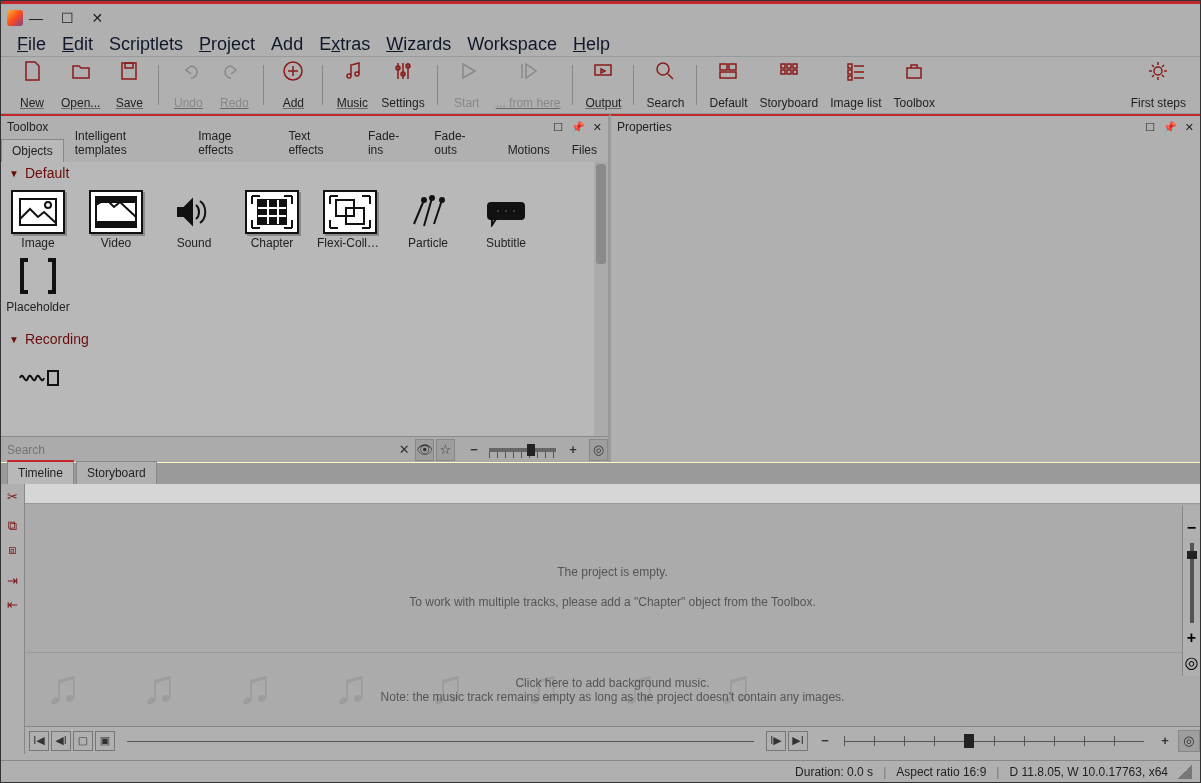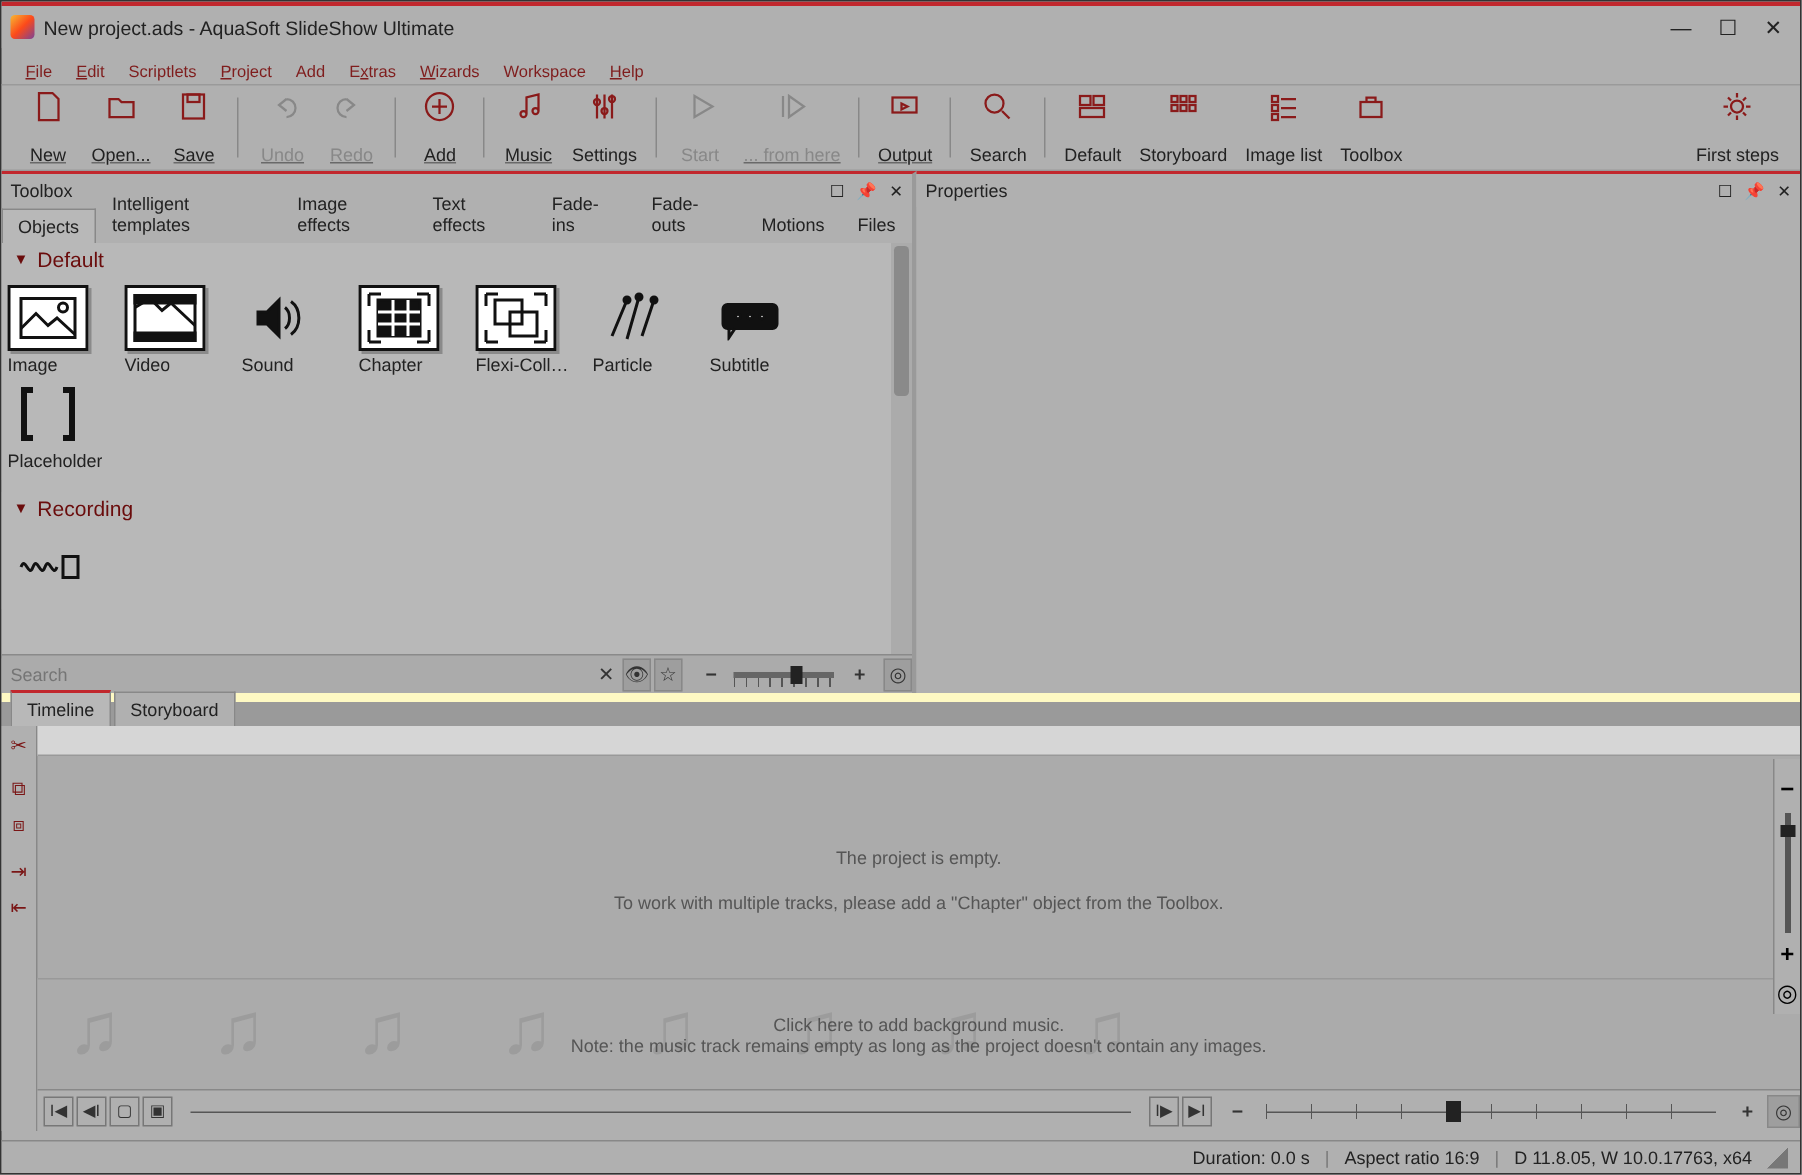--- a/index.html
+++ b/index.html
@@ -3,21 +3,21 @@
 <meta charset="utf-8">
 <style>
 * { box-sizing: border-box; margin: 0; padding: 0; font-family: "Segoe UI", Tahoma, sans-serif; }
 body { width: 1201px; height: 783px; background: #b0b0b0; overflow: hidden; border: 1px solid #333; position: relative; }
 .accent-bar { height: 3px; background: #c1272d; }
 .titlebar { height: 28px; background: #b0b0b0; display: flex; align-items: center; padding: 0 6px; font-size: 13px; color: #222; }
 .titlebar .app-icon { width: 16px; height: 16px; margin-right: 6px; background: linear-gradient(135deg,#f7b733,#fc4a1a,#7b4397); border-radius: 3px; }
 .titlebar .title { flex: 1; }
 .win-ctrl { display: flex; gap: 18px; padding-right: 6px; }
 .win-ctrl span { font-size: 14px; cursor: default; font-family: Arial; }
-.menubar { height: 24px; display: flex; align-items: flex-end; padding: 0 10px; gap: 4px; font-size: 11px; color: #7f1d1d; }
+.menubar { height: 24px; display: flex; align-items: center; padding: 0 10px; gap: 4px; font-size: 18px; color: #0f172a; }
 .menubar span { padding: 2px 6px; }
 .menubar span u{text-decoration:underline;}
 .toolbar { height: 58px; background: #b0b0b0; display: flex; align-items: center; padding: 0 8px; gap: 0; border-top:1px solid #9a9a9a; border-bottom:1px solid #9a9a9a;}
 .tbtn { display: flex; flex-direction: column; align-items: center; justify-content: center; min-width: 46px; padding: 2px 6px; gap: 14px; font-size: 12px; color: #222; position:relative;}
 .tbtn.disabled { color: #888; }
 .tbtn svg { stroke: #8a1a1a; fill: none; stroke-width: 1.5; }
 .tbtn.disabled svg { stroke: #888; }
 .tbtn .lbl { text-decoration: underline; text-decoration-color: rgba(0,0,0,0.4); }
 .tbtn .lbl.nou { text-decoration:none;}
 .tsep { width: 1px; height: 40px; background: #888; margin: 0 6px; }
@@ -28,35 +28,35 @@
 .panel.props{ flex:1; }
 .panel-hdr{ height:22px; display:flex; align-items:center; padding:0 6px; font-size:12px; color:#222; background:#b0b0b0;}
 .panel-hdr .t{flex:1;}
 .panel-hdr .ctl{display:flex;gap:8px;font-size:11px;}
 .tabs{display:flex;background:#b0b0b0;height:24px;font-size:12px;align-items:flex-end;}
 .tab{padding:4px 10px;color:#222;border:1px solid transparent;}
 .tab.active{background:#b8b8b8;border:1px solid #888;border-bottom:none;}
 .section-hdr{height:22px;display:flex;align-items:center;padding:0 8px;font-size:14px;color:#6a0c0c;gap:6px;background:#b8b8b8;}
 .section-hdr .tri{font-size:10px;}
 .obj-grid{display:flex;flex-wrap:wrap;padding:6px 4px;gap:4px 12px;background:#b8b8b8;}
-.obj{width:66px;display:flex;flex-direction:column;align-items:flex-start;font-size:12px;color:#222;gap:2px;}
+.obj{width:66px;display:flex;flex-direction:column;align-items:center;font-size:12px;color:#222;gap:2px;}
 .obj .ico{width:54px;height:44px;background:#fff;border:2px solid #111;display:flex;align-items:center;justify-content:center;box-shadow:2px 2px 0 rgba(0,0,0,0.25);}
 .obj .ico svg{stroke:#111;fill:none;stroke-width:2;}
 .obj .lbl{white-space:nowrap;overflow:hidden;text-overflow:ellipsis;max-width:66px;}
 .tools-scroll{flex:1;overflow:hidden;position:relative;background:#b8b8b8;}
 .vscroll{position:absolute;right:0;top:0;width:14px;height:100%;background:#ababab;}
 .vscroll .thumb{position:absolute;left:2px;right:2px;top:2px;height:100px;background:#8a8a8a;border-radius:3px;}
 .search-row{height:26px;display:flex;align-items:center;background:#ababab;border-top:1px solid #8a8a8a;}
 .search-row input{flex:0 0 392px;height:22px;background:#ababab;border:none;padding:0 6px;font-size:12px;color:#555;outline:none;}
 .srbtn{width:22px;height:22px;display:flex;align-items:center;justify-content:center;font-size:13px;color:#333;border:1px solid #888;margin-left:2px;background:#9e9e9e;}
 .srbtn.plain{border:none;background:transparent;}
 .zoom-sl{width:80px;height:4px;background:#666;margin:0 6px;position:relative;}
 .zoom-sl .hnd{position:absolute;left:38px;top:-4px;width:8px;height:12px;background:#222;}
 .zoom-sl .tick{position:absolute;top:4px;left:0;right:0;height:6px;background:repeating-linear-gradient(90deg,#555 0 1px,transparent 1px 8px);}
-.bottom-tabs{display:flex;height:22px;font-size:12px;background:#9a9a9a;align-items:flex-end;padding-left:6px;gap:2px;border-top:6px solid #fef9c3;}
+.bottom-tabs{display:flex;height:22px;font-size:12px;background:#9a9a9a;align-items:flex-end;padding-left:6px;gap:2px;border-top:1px solid #fef9c3;}
 .bottom-tabs .tab{border:1px solid #888;border-bottom:none;background:#b0b0b0;}
 .bottom-tabs .tab.active{background:#b8b8b8;border-top:2px solid #c1272d;}
 .timeline-area{background:#ababab;height:270px;display:flex;}
 .tl-left{width:24px;background:#b0b0b0;display:flex;flex-direction:column;border-right:1px solid #888;}
 .tlbtn{height:24px;display:flex;align-items:center;justify-content:center;font-size:13px;color:#7a1515;}
 .tl-main{flex:1;display:flex;flex-direction:column;position:relative;}
 .track-hdr{height:20px;background:#d6d6d6;border-bottom:1px solid #999;}
 .tl-empty{flex:0 0 130px;display:flex;flex-direction:column;align-items:center;justify-content:center;color:#555;font-size:12px;text-align:center;gap:4px;padding-top:36px;}
 .music-track{height:74px;border-top:1px solid #999;background:#ababab;display:flex;flex-direction:column;align-items:center;justify-content:center;font-size:12px;color:#555;position:relative;overflow:hidden;}
 .music-bg{position:absolute;inset:0;opacity:0.12;display:flex;gap:60px;padding:6px 20px;}
@@ -73,21 +73,20 @@
 .statusbar .sep{color:#777;margin:0 6px;}
 .statusbar .grip{width:14px;height:14px;background:linear-gradient(135deg,transparent 50%,#777 50%);margin-left:6px;}
 </style>
 </head>
 <body>
 
 <div class="accent-bar"></div>
 
 <div class="titlebar">
   <div class="app-icon"></div>
-  <div class="title">New project.ads - AquaSoft SlideShow Ultimate</div>
   <div class="win-ctrl">
     <span>—</span>
     <span>☐</span>
     <span>✕</span>
   </div>
 </div>
 
 <div class="menubar">
   <span><u>F</u>ile</span>
   <span><u>E</u>dit</span>

